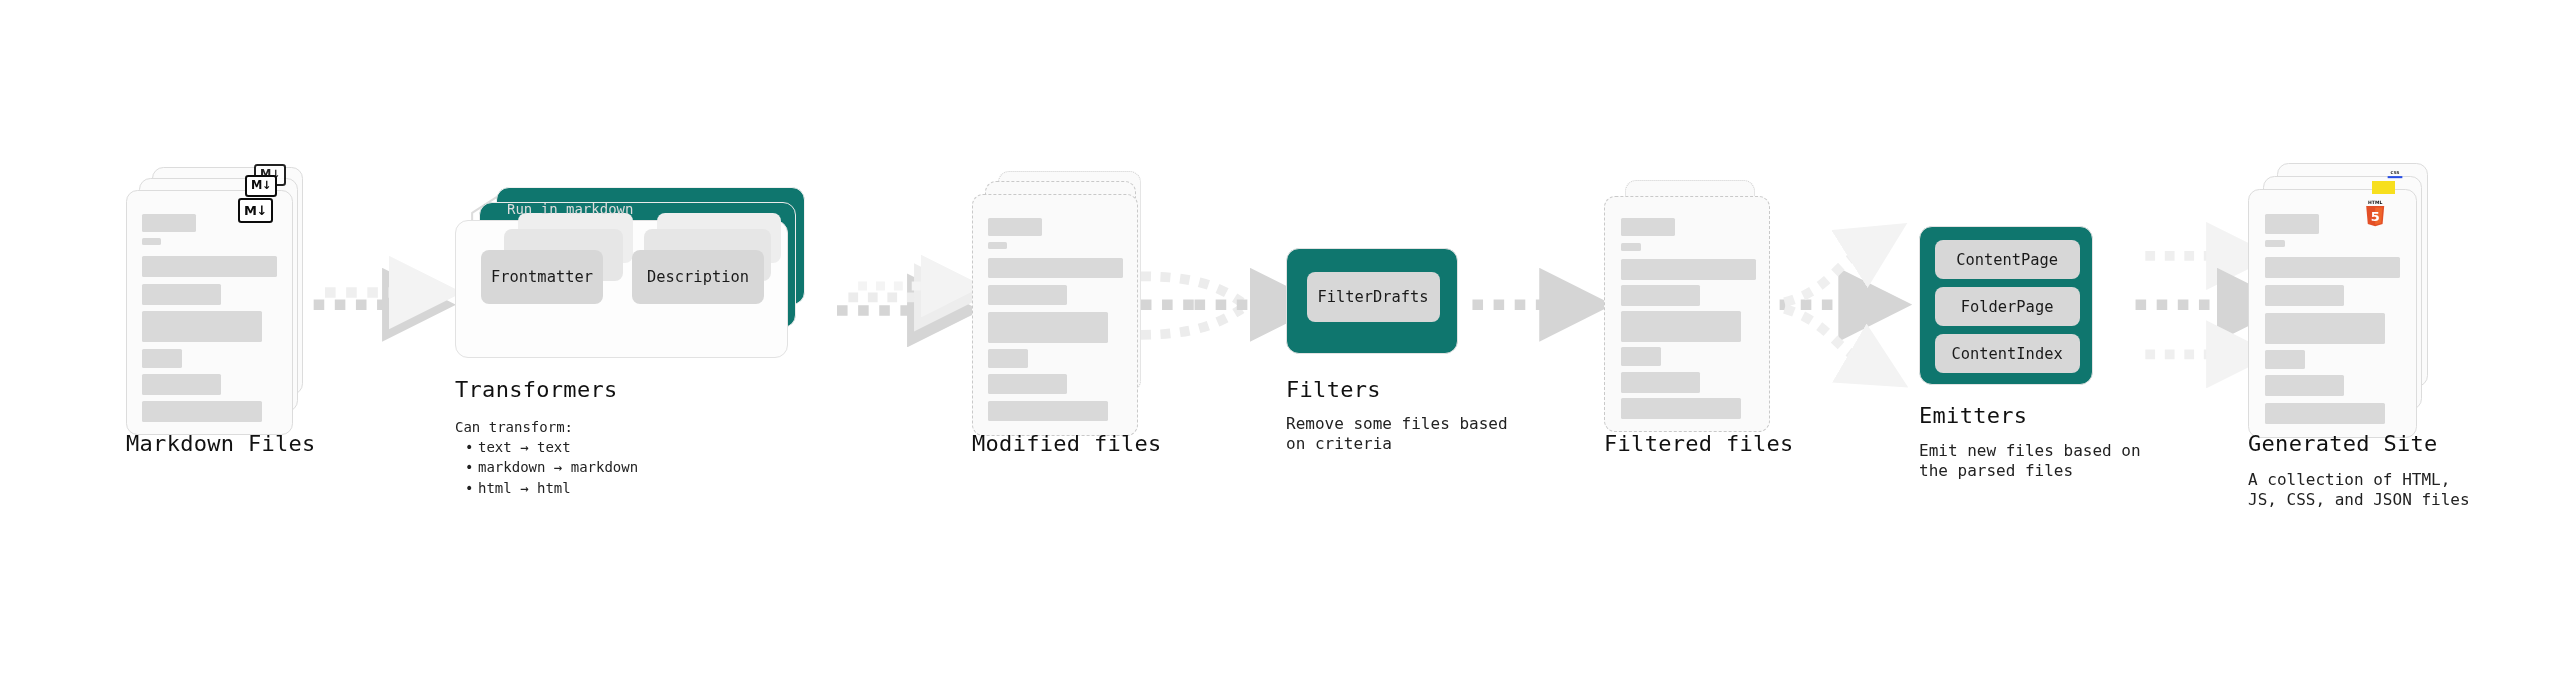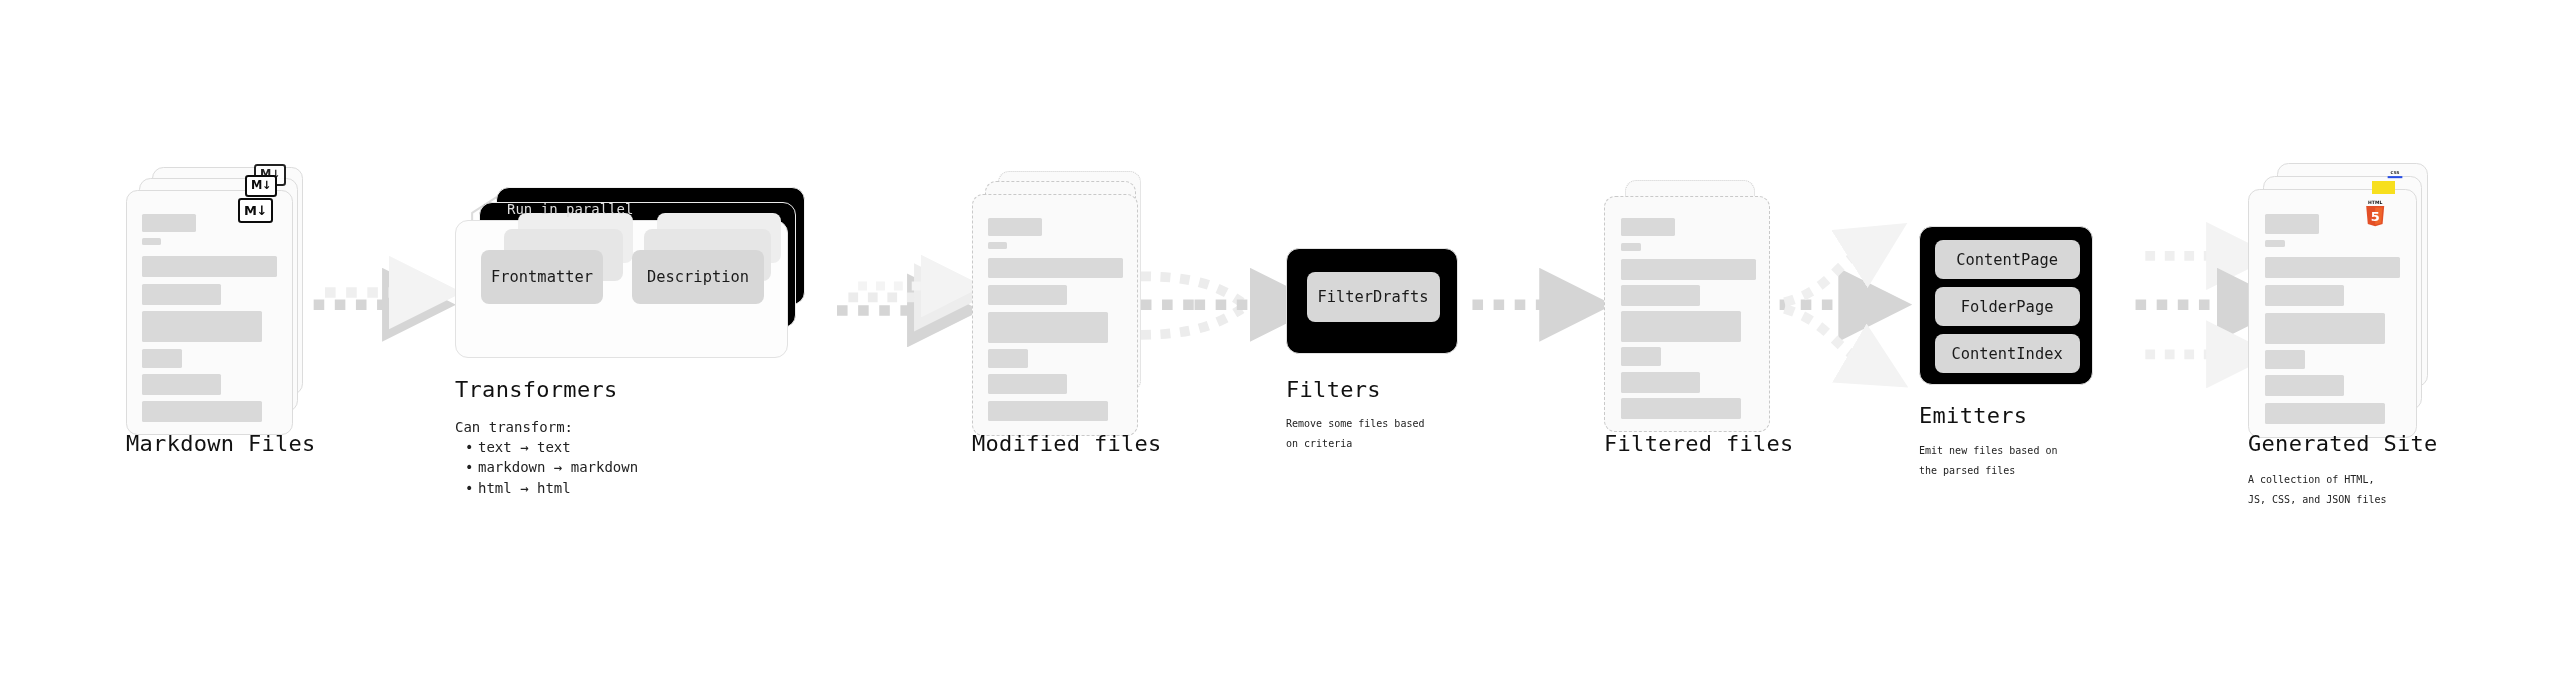--- a/index.html
+++ b/index.html
@@ -77,21 +77,21 @@
     width: 23px; height: 13px;
     background: #f7df1e;
   }
 
   
   .groupbox {
     position: absolute;
     box-sizing: border-box;
     border: 1.6px solid #e2e2e2;
     border-radius: 13px;
-    background: #000000;
+    background: #0f766e;
   }
   .chip {
     position: absolute;
     box-sizing: border-box;
     background: #d7d7d7;
     border-radius: 8.1px;
     display: flex;
     align-items: center;
     justify-content: center;
     font-size: 15.4px;
@@ -102,21 +102,21 @@
   
   .title {
     position: absolute;
     font-size: 22px;
     color: #111111;
     white-space: nowrap;
     letter-spacing: 0.3px;
   }
   .caption {
     position: absolute;
-    font-size: 10px;
+    font-size: 16px;
     line-height: 20.3px;
     color: #222222;
     white-space: pre-line;
   }
   .caption-head {
     position: absolute;
     font-size: 14px;
     line-height: 20.3px;
     color: #222222;
     white-space: nowrap;
@@ -256,21 +256,21 @@
     <div class="chip" style="left:49px; top:42px; width:119px; height:52px; background:#e6e6e6; color:transparent;"></div>
     <div class="chip" style="left:189px; top:42px; width:127px; height:52px; background:#e6e6e6; color:transparent;"></div>
 
     <div class="chip" style="left:26px; top:63px; width:122px; height:54px;">
       <span>Frontmatter</span>
     </div>
     <div class="chip" style="left:177px; top:63px; width:132px; height:54px;">
       <span>Description</span>
     </div>
   </div>
-  <div class="parallel-label" style="left:507px; top:201px;">Run in parallel</div>
+  <div class="parallel-label" style="left:507px; top:201px;">Run in markdown</div>
   <div class="title" style="left:455px; top:377px;">Transformers</div>
   <div class="caption-head" style="left:455px; top:417px;">Can transform:</div>
   <ul class="bullets" style="left:465px; top:437px;">
     <li>text → text</li>
     <li>markdown → markdown</li>
     <li>html → html</li>
   </ul>
 
   <div class="filestack" style="left:972px; top:171px; width:195px; height:268px;">
     <div class="filecard dotted" style="left:26px; top:0px; width:143px; height:221px;"></div>

